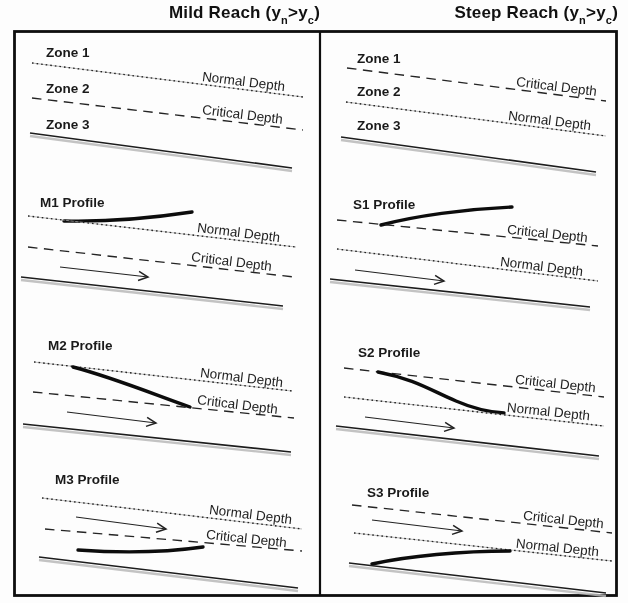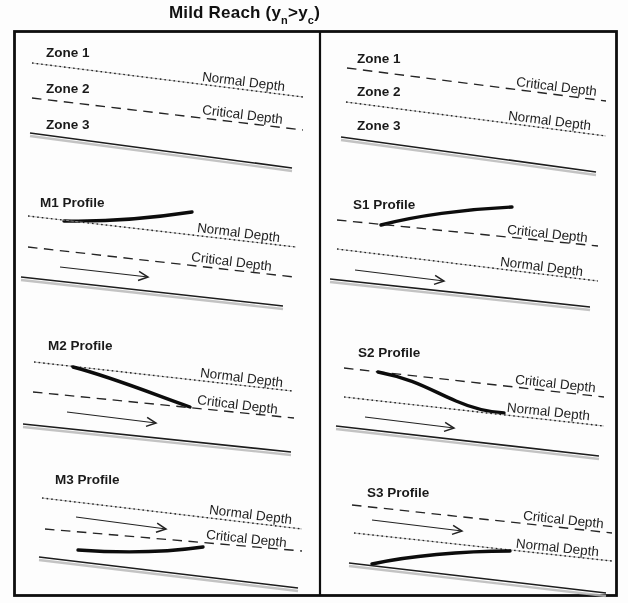--- a/index.html
+++ b/index.html
@@ -24,20 +24,23 @@
   .frame{stroke:#0f0f0f;stroke-width:2.8;fill:none;}
   .divider{stroke:#0f0f0f;stroke-width:2.2;}
 </style>
 </head>
 <body>
 
 <div class="canvas">
 
   <div class="title title-mild">
     <span>Mild Reach (y</span><sub>n</sub><span>&gt;y</span><sub>c</sub><span>)</span>
+  </div>
+  <div class="title title-steep">
+    <span>Steep Reach (y</span><sub>n</sub><span>&gt;y</span><sub>c</sub><span>)</span>
   </div>
 
   <svg width="628" height="603" viewBox="0 0 628 603">
     <defs>
       <marker id="arrowhead" viewBox="-12 -6 14 12" markerWidth="14" markerHeight="12" refX="0" refY="0" orient="auto" markerUnits="userSpaceOnUse">
         <path d="M -9.5 -4.6 L 0 0 L -9.5 4.6" fill="none" stroke="#222" stroke-width="1.5"></path>
       </marker>
     </defs>
 
     <rect class="frame" x="14.5" y="31.5" width="602" height="564"></rect>

